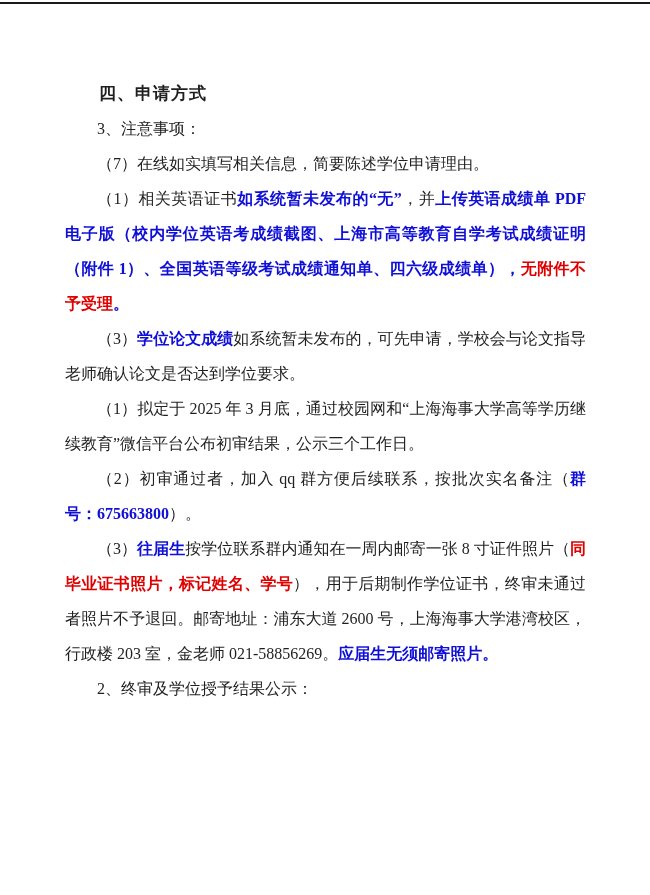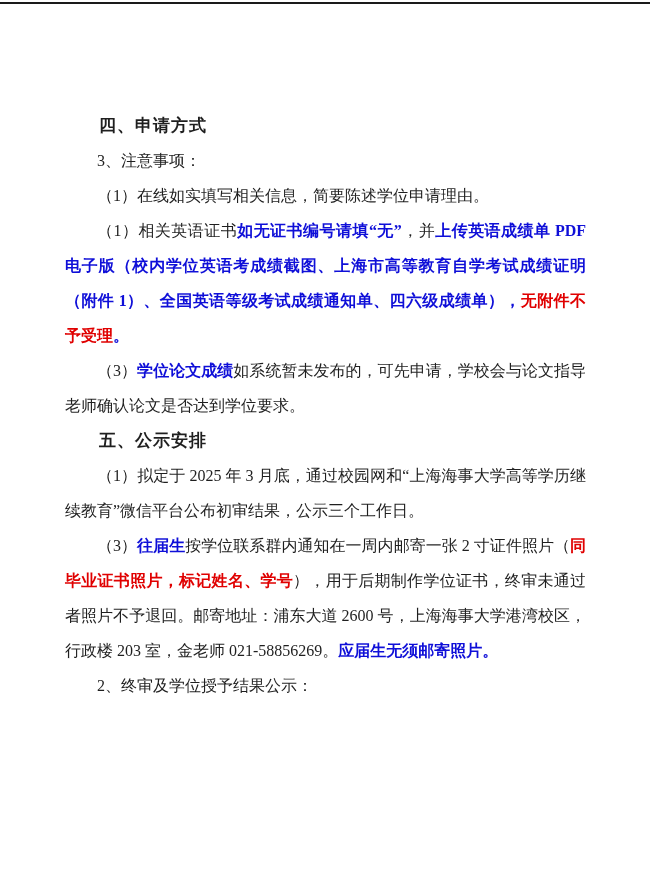--- a/index.html
+++ b/index.html
@@ -23,21 +23,21 @@
     top: 2px;
     left: 0;
     width: 650px;
     height: 2px;
     background: var(--c-edge);
   }
   .page {
     position: relative;
     width: 650px;
     height: 786px;
-    padding: 108px 64px 0 65px;
+    padding: 76px 64px 0 65px;
     font-family: "Liberation Serif", "DejaVu Serif", serif;
     font-size: 16px;
     line-height: 35px;
     color: var(--c-text);
     text-align: justify;
   }
   .page p, .page h3 {
     margin: 0;
     padding: 0;
     text-indent: 2em;
@@ -61,29 +61,29 @@
 
 <div class="top-edge"></div>
 
 <div class="page">
 
   <h3><span>四、申请方式</span></h3>
 
 
   <p><span>3、注意事项：</span></p>
 
-  <p><span>（1）在线如实填写相关信息，简要陈述学位申请理由。</span></p>
+  <p><span>（7）在线如实填写相关信息，简要陈述学位申请理由。</span></p>
 
-  <p><span>（1）相关英语证书</span><span class="run-blue">如无证书编号请填“无”</span><span>，并</span><span class="run-blue">上传英语成绩单 PDF 电子版（校内学位英语考成绩截图、上海市高等教育自学考试成绩证明（附件 1）、全国英语等级考试成绩通知单、四六级成绩单），</span><span class="run-red">无附件不予受理</span><span class="run-blue">。</span></p>
+  <p><span>（1）相关英语证书</span><span class="run-blue">如系统暂未发布的“无”</span><span>，并</span><span class="run-blue">上传英语成绩单 PDF 电子版（校内学位英语考成绩截图、上海市高等教育自学考试成绩证明（附件 1）、全国英语等级考试成绩通知单、四六级成绩单），</span><span class="run-red">无附件不予受理</span><span class="run-blue">。</span></p>
 
   <p><span>（3）</span><span class="run-blue">学位论文成绩</span><span>如系统暂未发布的，可先申请，学校会与论文指导老师确认论文是否达到学位要求。</span></p>
 
-  <h3><span>五、公示安排</span></h3>
 
 
   <p><span>（1）拟定于 2025 年 3 月底，通过校园网和“上海海事大学高等学历继续教育”微信平台公布初审结果，公示三个工作日。</span></p>
 
+  <p><span>（2）初审通过者，加入 qq 群方便后续联系，按批次实名备注（</span><span class="run-blue">群号：675663800</span><span>）。</span></p>
 
-  <p><span>（3）</span><span class="run-blue">往届生</span><span>按学位联系群内通知在一周内邮寄一张 2 寸证件照片（</span><span class="run-red">同毕业证书照片，标记姓名、学号</span><span>），用于后期制作学位证书，终审未通过者照片不予退回。邮寄地址：浦东大道 2600 号，上海海事大学港湾校区，行政楼 203 室，金老师 021-58856269。</span><span class="run-blue">应届生无须邮寄照片。</span></p>
+  <p><span>（3）</span><span class="run-blue">往届生</span><span>按学位联系群内通知在一周内邮寄一张 8 寸证件照片（</span><span class="run-red">同毕业证书照片，标记姓名、学号</span><span>），用于后期制作学位证书，终审未通过者照片不予退回。邮寄地址：浦东大道 2600 号，上海海事大学港湾校区，行政楼 203 室，金老师 021-58856269。</span><span class="run-blue">应届生无须邮寄照片。</span></p>
 
   <p><span>2、终审及学位授予结果公示：</span></p>
 
 </div>
 
 </body></html>

